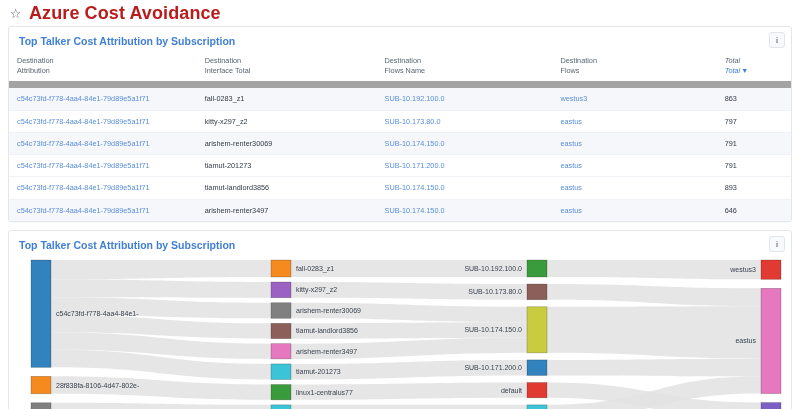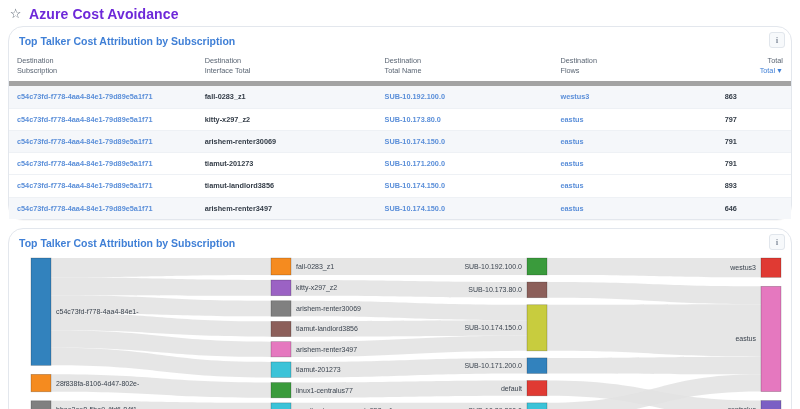--- a/index.html
+++ b/index.html
@@ -17,31 +17,31 @@
     display: flex; align-items: center; gap: 7px;
     padding: 5px 0 4px 9px;
     height: 26px;
   }
   .star-icon {
     width: 13px; height: 13px; color: #5a6573;
     display: inline-flex; align-items: center; justify-content: center;
     font-size: 13px; line-height: 1;
   }
   .page-title {
-    font-size: 14px; font-weight: 700; color: #6d28d9;
+    font-size: 18px; font-weight: 700; color: #b91c1c;
     letter-spacing: .1px;
   }
 
   
   .panel {
     position: relative;
     margin: 0 8px 8px 8px;
     background: #fff;
     border: 1px solid #e3e7ed;
-    border-radius: 15px;
+    border-radius: 3px;
     box-shadow: 0 1px 1px rgba(16,24,40,.03);
   }
   .panel-title {
     font-size: 10.5px; font-weight: 700; color: #3f7fd6;
     padding: 8px 10px 7px 10px;
   }
   .info-btn {
     position: absolute; top: 5px; right: 6px;
     width: 16px; height: 16px;
     border: 1px solid #e1e6ec; border-radius: 3px;
@@ -51,36 +51,35 @@
     font-family: "Liberation Serif", serif;
     cursor: pointer;
   }
 
   
   table.tt { width: 100%; border-collapse: collapse; table-layout: fixed; }
   table.tt th {
     font-size: 7.3px; font-weight: 400; color: #5a6573;
     text-align: left; vertical-align: bottom;
     padding: 2px 8px 6px 8px;
-    border-bottom: 5px solid #a3a3a3;
+    border-bottom: 7px solid #a3a3a3;
     line-height: 1.32;
   }
   table.tt th .hl1 { display:block; }
   table.tt th .hl2 { display:block; }
-  table.tt th.num { text-align: right; }
+  table.tt th.num { text-align: left; font-style: italic; }
   table.tt th.num .hl2 { color:#3f7fd6; }
   .sort-caret { font-size: 7px; margin-left: 1px; }
 
   table.tt td {
     font-size: 7.3px; color: #333c47;
     padding: 7px 8px 7px 8px;
     border-bottom: 1px solid #eef1f5;
     white-space: nowrap; overflow: hidden; text-overflow: ellipsis;
     line-height: 1;
-    font-weight: bold;
   }
   table.tt td.num { text-align: left; color: #333c47; }
   table.tt td .lnk { color: #5b8fd9; }
   table.tt tr.alt td { background: #f5f7fa; }
   table.tt tr:last-child td { border-bottom: none; }
 
   .col-sub   { width: 24%; }
   .col-if    { width: 23%; }
   .col-net   { width: 22.5%; }
   .col-reg   { width: 21%; }
@@ -111,29 +110,29 @@
         <col class="col-sub">
           <col class="col-if">
           <col class="col-net">
           <col class="col-reg">
           <col class="col-flows">
       </colgroup>
       <thead>
         <tr>
           <th>
             <span class="hl1">Destination</span>
-            <span class="hl2">Subscription</span>
+            <span class="hl2">Attribution</span>
           </th>
           <th>
             <span class="hl1">Destination</span>
             <span class="hl2">Interface Total</span>
           </th>
           <th>
             <span class="hl1">Destination</span>
-            <span class="hl2">Total Name</span>
+            <span class="hl2">Flows Name</span>
           </th>
           <th>
             <span class="hl1">Destination</span>
             <span class="hl2">Flows</span>
           </th>
           <th class="num">
             <span class="hl1">Total</span>
             <span class="hl2"><span>Total</span><span class="sort-caret">▼</span></span>
           </th>
         </tr>

